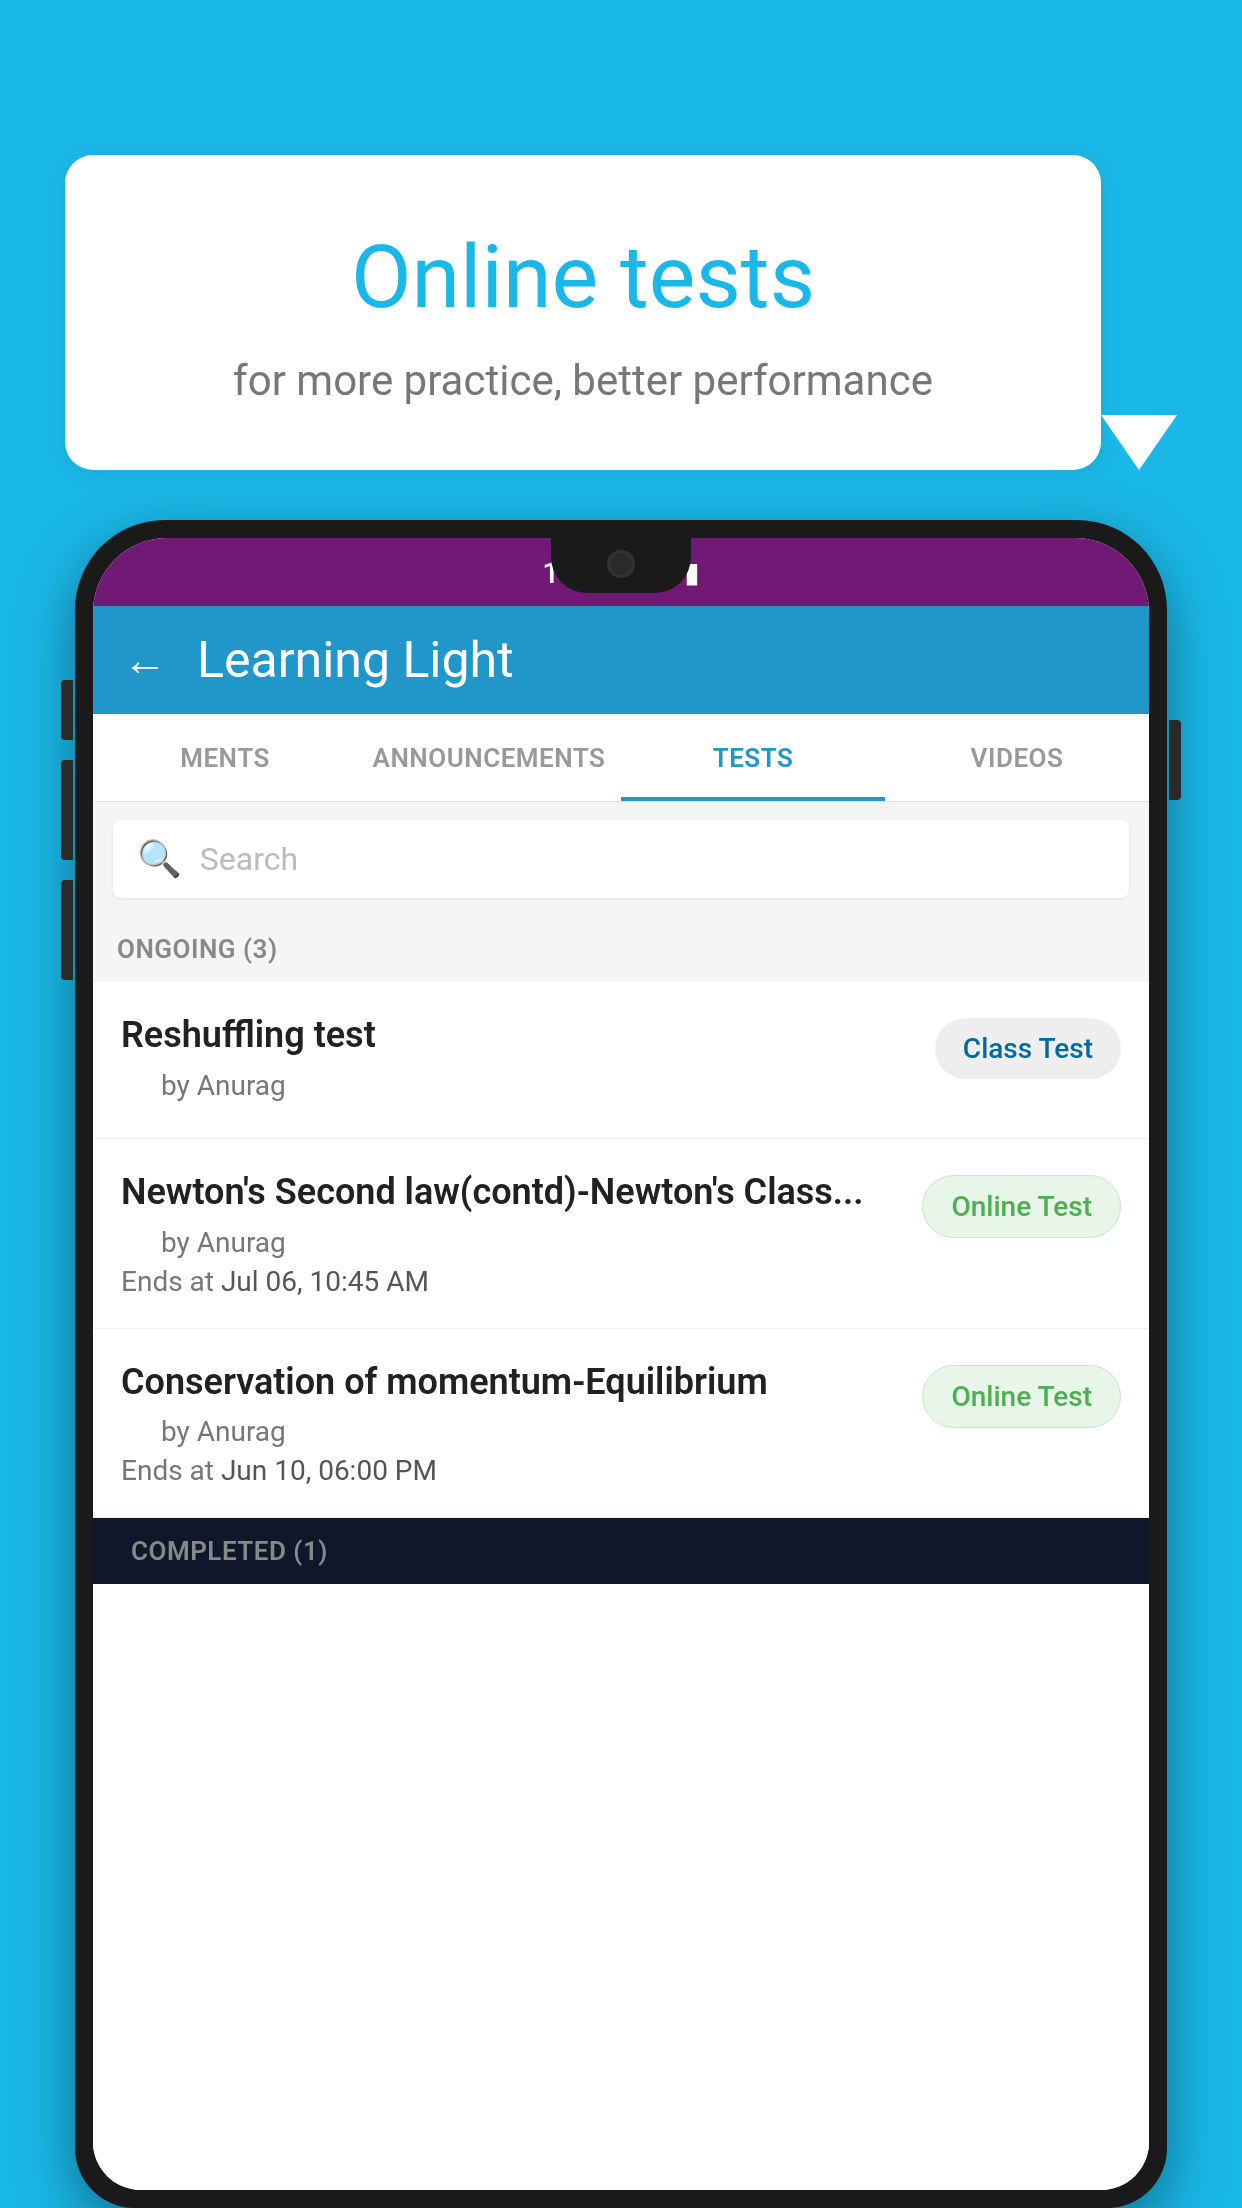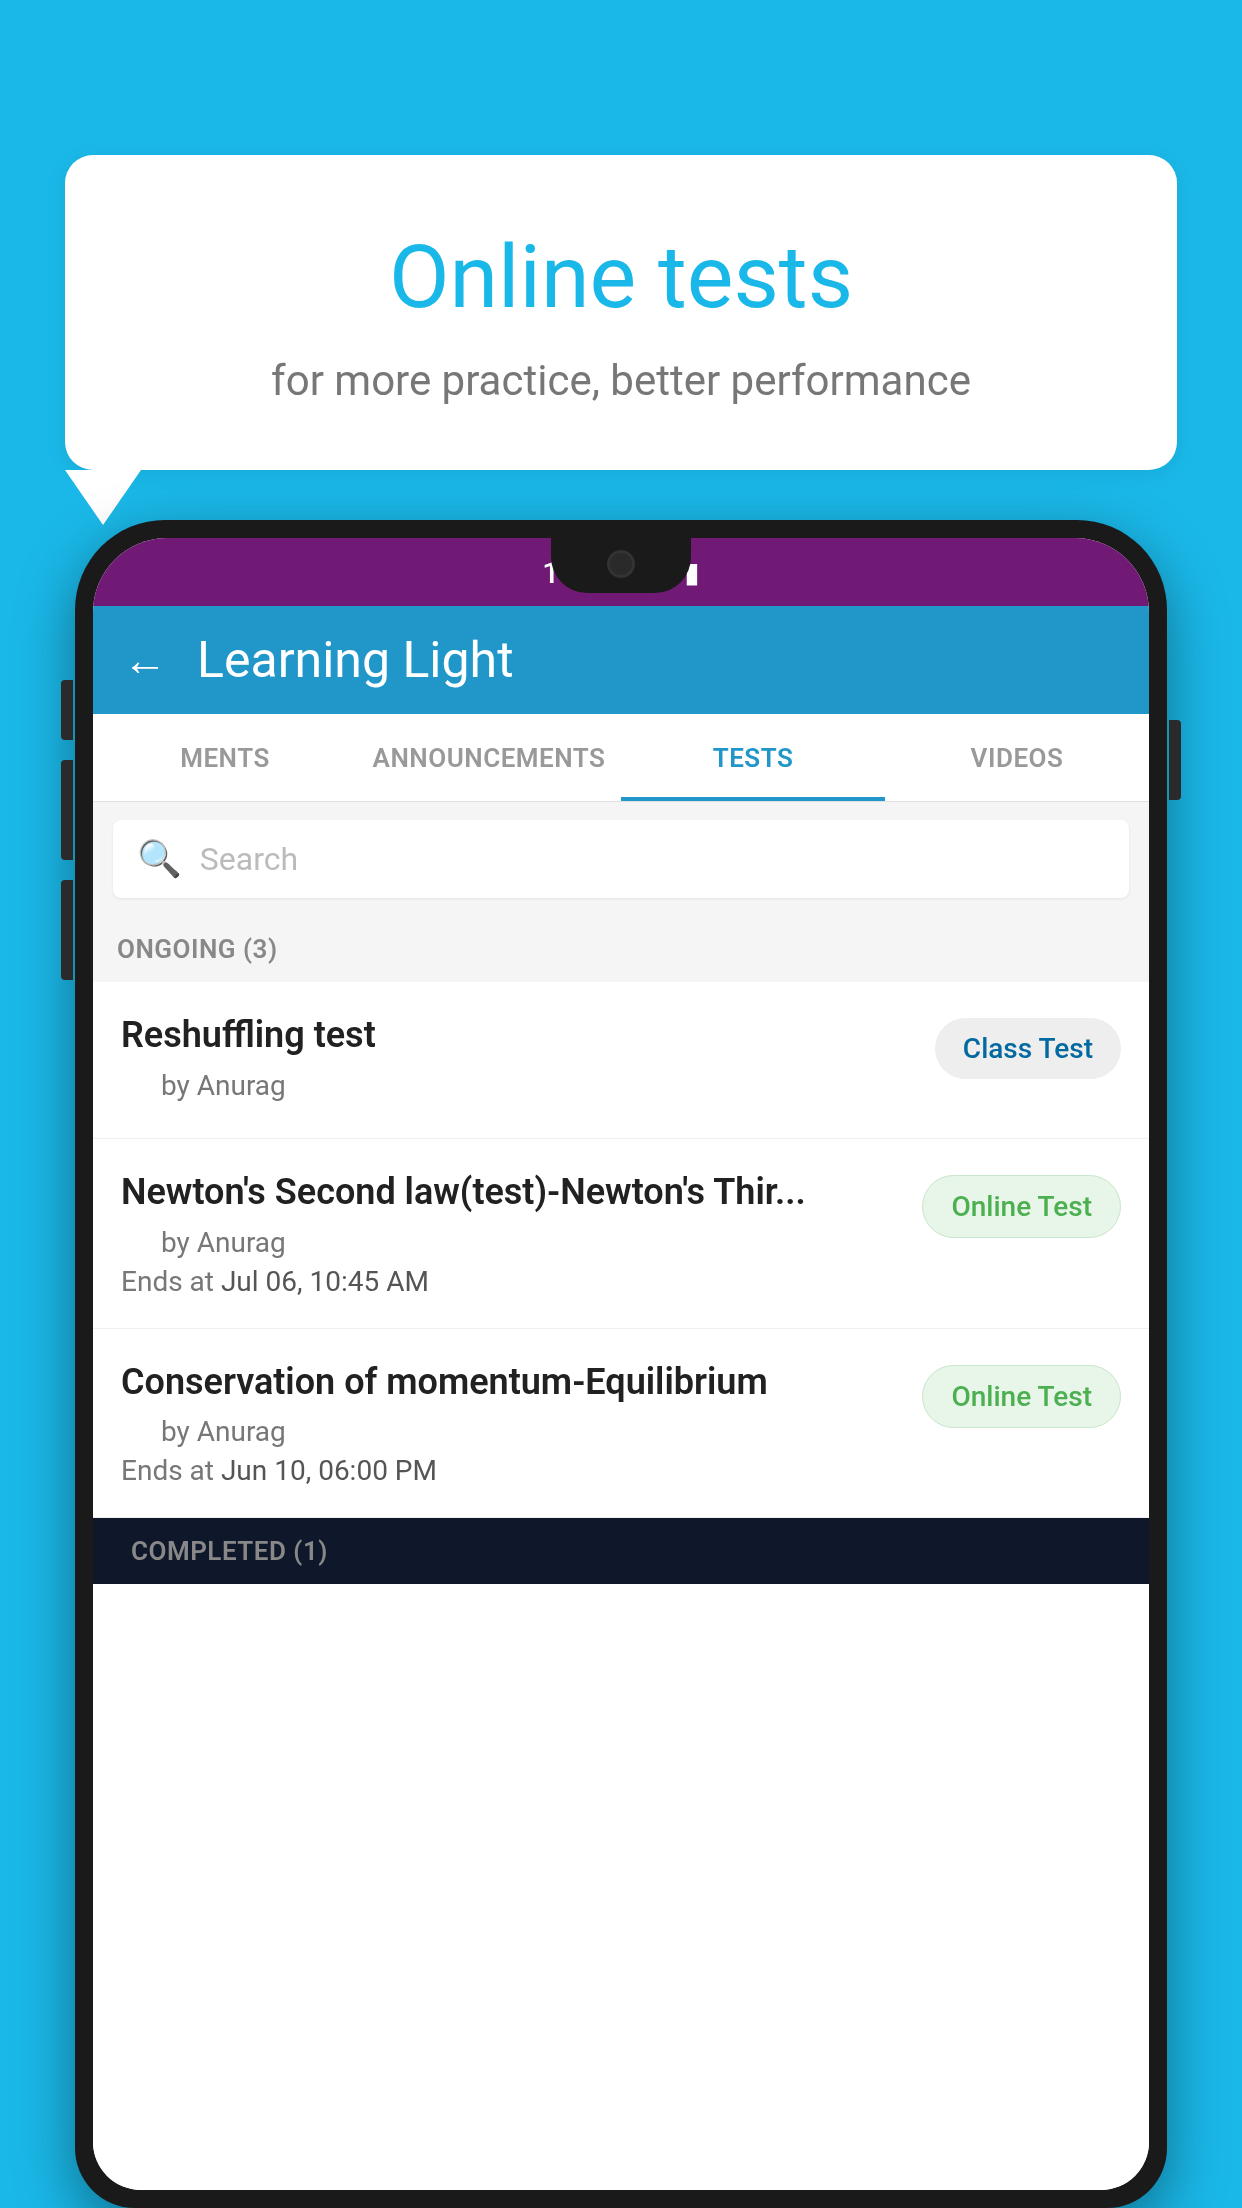--- a/index.html
+++ b/index.html
@@ -12,22 +12,22 @@
       position: relative;
     }
 
     
     .speech-bubble-wrapper {
       position: absolute;
       top: 155px;
       left: 65px;
       right: 65px;
       display: flex;
-      flex-direction: column;
-      align-items: flex-start;
+      flex-direction: row;
+      align-items: flex-end;
     }
     .speech-bubble {
       background: white;
       border-radius: 28px;
       padding: 70px 60px 65px;
       width: 100%;
       text-align: center;
       box-shadow: 0 4px 20px rgba(0,0,0,0.08);
     }
     .speech-bubble-title {
@@ -399,21 +399,21 @@
       <div class="test-item">
         <div class="test-item-info">
           <div class="test-item-name">Reshuffling test</div>
           <div class="test-item-author">by Anurag</div>
         </div>
         <div class="test-badge badge-class">Class Test</div>
       </div>
 
       <div class="test-item">
         <div class="test-item-info">
-          <div class="test-item-name">Newton's Second law(test)-Newton's Thir...</div>
+          <div class="test-item-name">Newton's Second law(contd)-Newton's Class...</div>
           <div class="test-item-author">by Anurag</div>
           <div class="test-item-date">
             <span class="date-label">Ends at</span>
             <span>Jul 06, 10:45 AM</span>
           </div>
         </div>
         <div class="test-badge badge-online">Online Test</div>
       </div>
 
       <div class="test-item">

